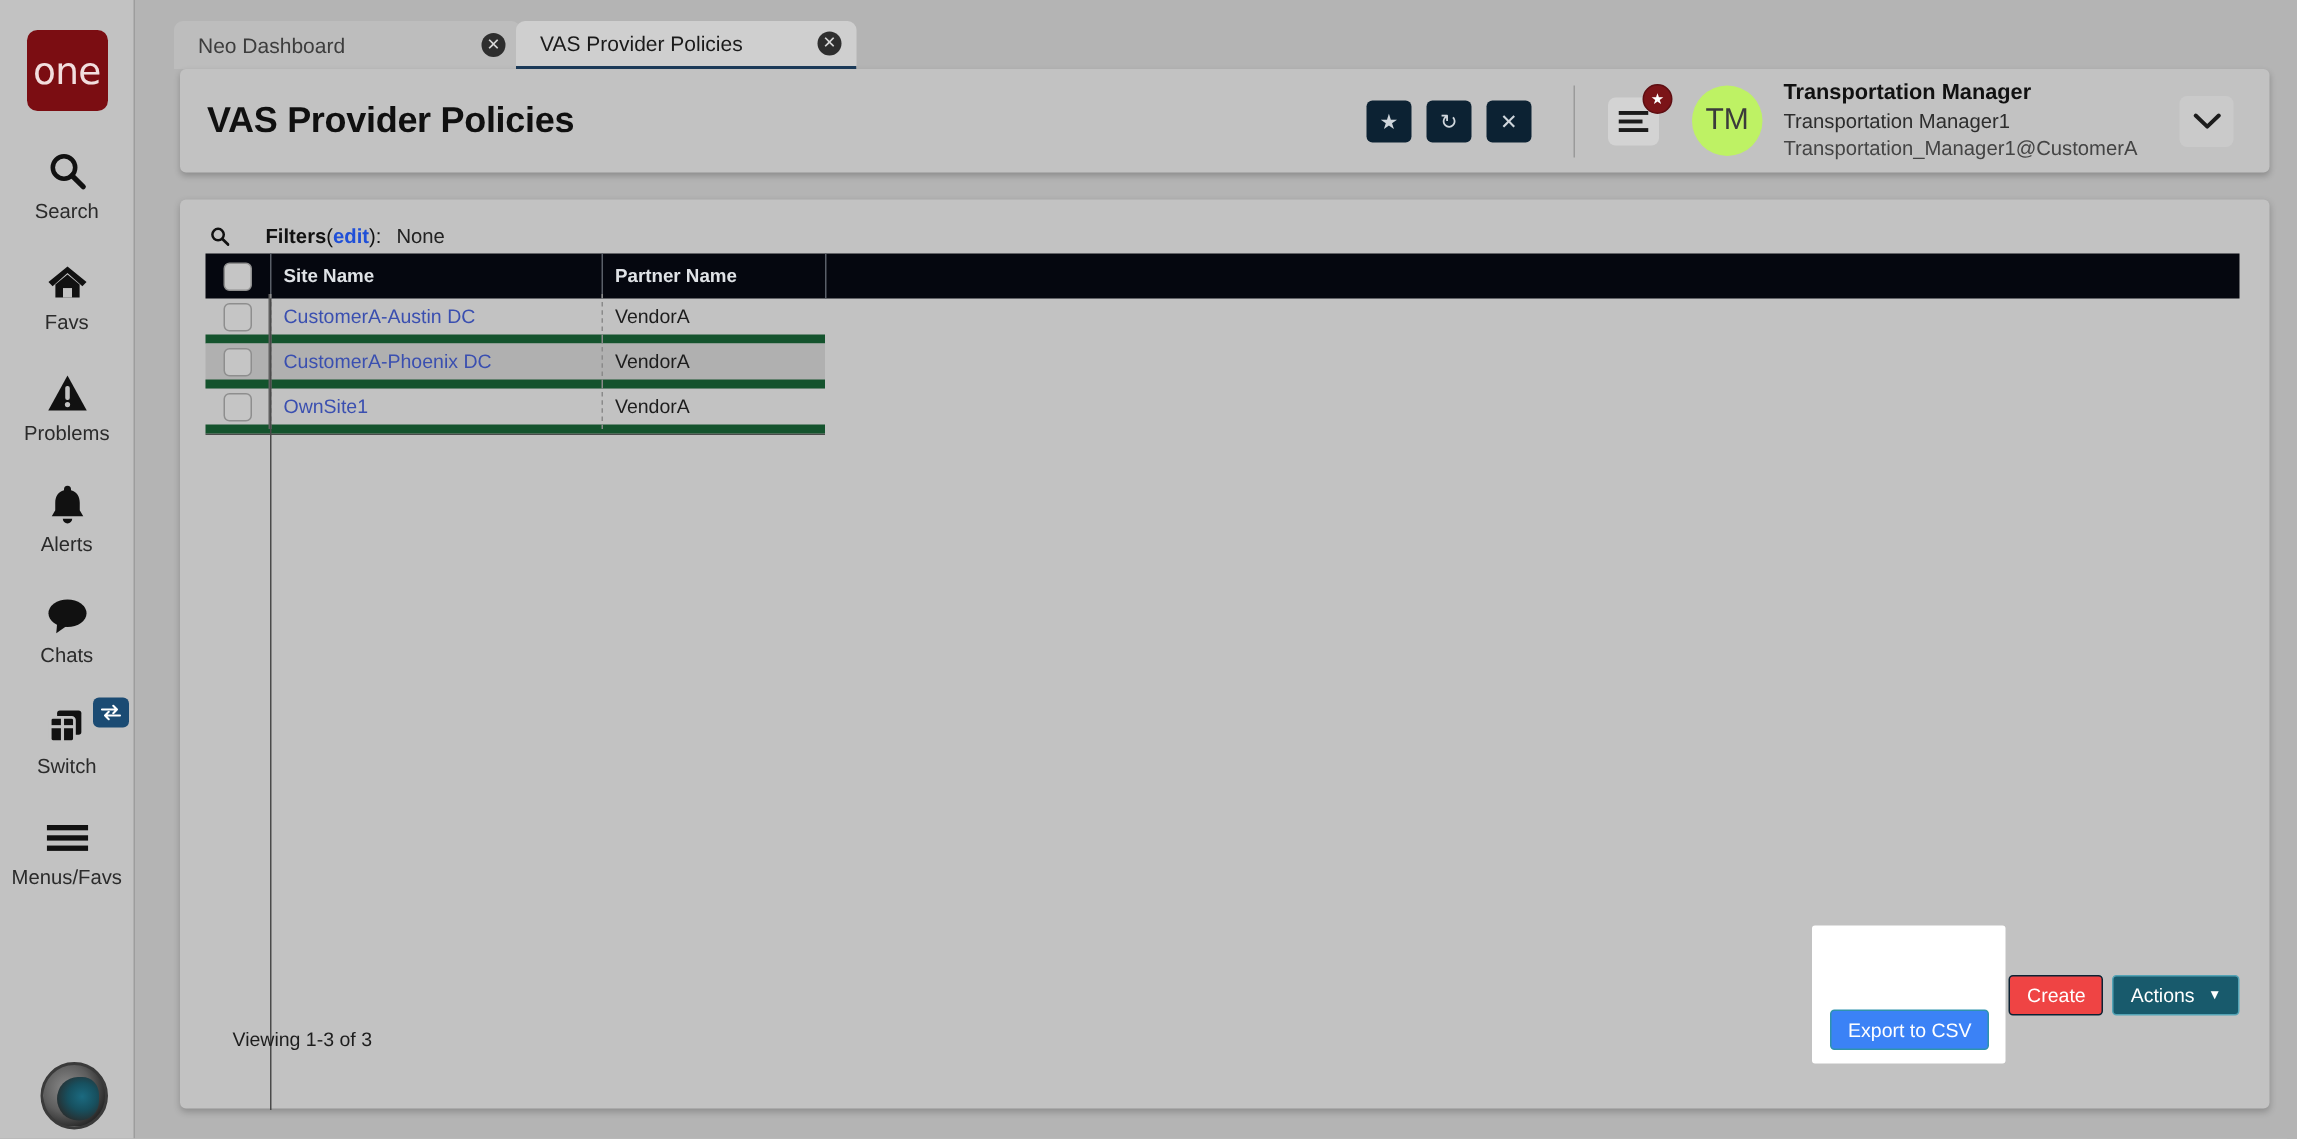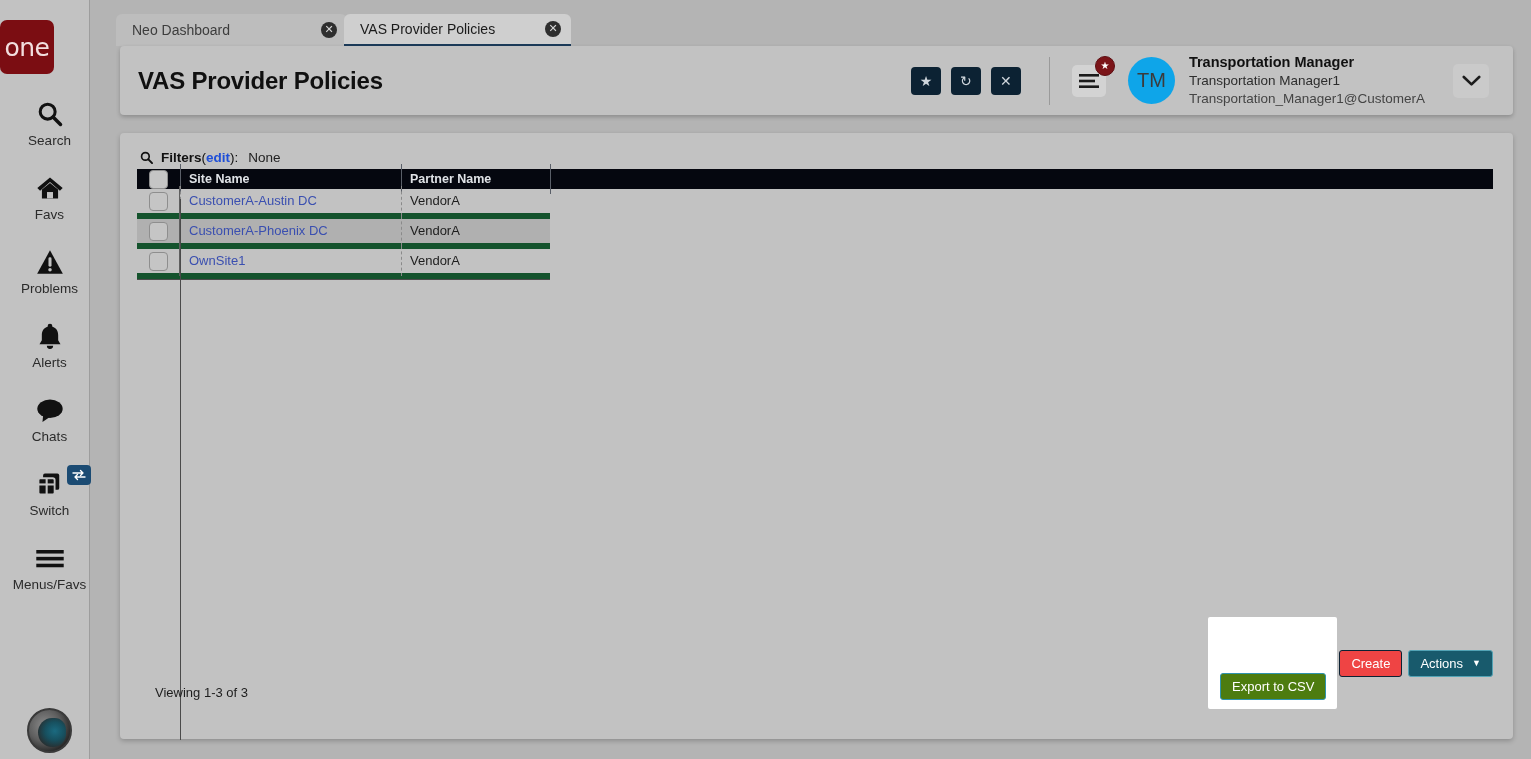--- a/index.html
+++ b/index.html
@@ -10,21 +10,21 @@
     overflow: hidden;
   }
   body { position: relative; }
 
   
   #nav-rail {
     position: absolute; left: 0; top: 0;
     width: 90px; height: 759px;
     background: #c2c2c2;
     border-right: 1px solid #9d9d9d;
-    display: flex; flex-direction: column; align-items: flex-start;
+    display: flex; flex-direction: column; align-items: center;
   }
   #brand-logo {
     width: 54px; height: 54px; margin-top: 20px;
     background: #7b0d12; border-radius: 7px;
     display: flex; align-items: center; justify-content: center;
     color: #f2dede; font-size: 25px; letter-spacing: -0.5px;
     font-family: "DejaVu Sans", sans-serif;
   }
   .nav-item {
     width: 99px; margin-top: 24px;
@@ -112,21 +112,21 @@
   }
   #menus-badge {
     position: absolute; right: -9px; top: -9px;
     width: 20px; height: 20px; border-radius: 50%;
     background: #7b1418; border: 1px solid #5d0e12;
     color: #fff; font-size: 10px;
     display: flex; align-items: center; justify-content: center;
   }
   #user-avatar {
     width: 47px; height: 47px; border-radius: 50%;
-    background: #0ea5e9; color: #3b3b3b;
+    background: #bef264; color: #3b3b3b;
     font-size: 20px; display: flex; align-items: center; justify-content: center;
     margin-right: 14px;
   }
   #user-text { line-height: 1.32; }
   #user-role { font-size: 14.5px; font-weight: bold; color: #111; }
   #user-name { font-size: 13.5px; color: #2d2d2d; }
   #user-login { font-size: 13.5px; color: #444; }
   #user-caret {
     width: 36px; height: 34px; border-radius: 5px; background: #cacaca;
     margin: 0 24px 0 28px;
@@ -137,28 +137,28 @@
   #content-card {
     position: absolute; left: 120px; top: 133px;
     width: 1393px; height: 606px;
     background: #c2c2c2; border-radius: 4px;
     box-shadow: 0 2px 5px rgba(0,0,0,.22);
   }
   #filters-bar {
     position: absolute; left: 20px; top: 17px;
     display: flex; align-items: center; font-size: 13.5px; color: #111;
   }
-  #filters-bar .f-label { font-weight: bold; margin-left: 8px; }
+  #filters-bar .f-label { font-weight: bold; margin-left: 24px; }
   #filters-edit { color: #1f4fd8; font-weight: bold; cursor: pointer; }
   #filters-value { margin-left: 10px; color: #222; }
 
   
   #grid { position: absolute; left: 17px; top: 36px; right: 22px; }
   #grid-head {
-    display: flex; background: #05070f; height: 20px; align-items: center;
+    display: flex; background: #05070f; height: 30px; align-items: center;
     width: 1356px;
   }
   .cell-chk {
     width: 43px; min-width: 43px; display: flex; align-items: center; justify-content: center;
     height: 30px;
   }
   .chk {
     width: 19px; height: 19px; border-radius: 4px;
     background: #c5c5c5; border: 1px solid #8e8e8e; cursor: pointer;
   }
@@ -202,21 +202,21 @@
   }
   #export-highlight {
     background: #ffffff; padding: 8px 11px 9px 12px; border-radius: 2px;
     margin-right: 2px;
   }
   .ft-btn {
     height: 27px; border-radius: 3px; font-size: 13px;
     display: flex; align-items: center; justify-content: center;
     padding: 0 11px; cursor: pointer; color: #ffffff;
   }
-  #btn-export { background: #4d7c0f; border: 1px solid #2f93ad; margin-top: 48px; }
+  #btn-export { background: #3b82f6; border: 1px solid #2f93ad; margin-top: 48px; }
   #btn-create { background: #ef4444; border: 1px solid #0c2233; margin-right: 6px; }
   #btn-actions { background: #185a6c; border: 1px solid #53a3b5; }
   #btn-actions .caret { margin-left: 9px; font-size: 9px; }
 
   svg { display: block; }
 </style>
 </head>
 <body>
 
 <div id="nav-rail">

